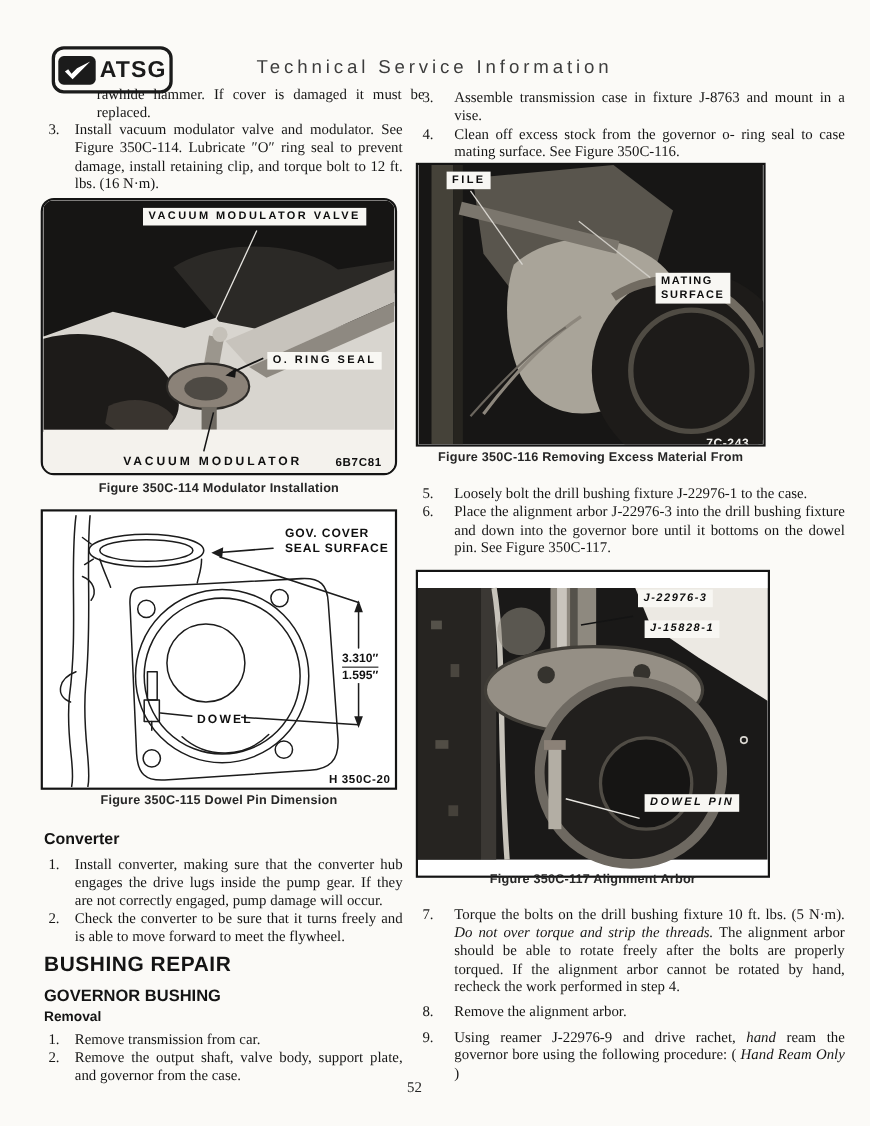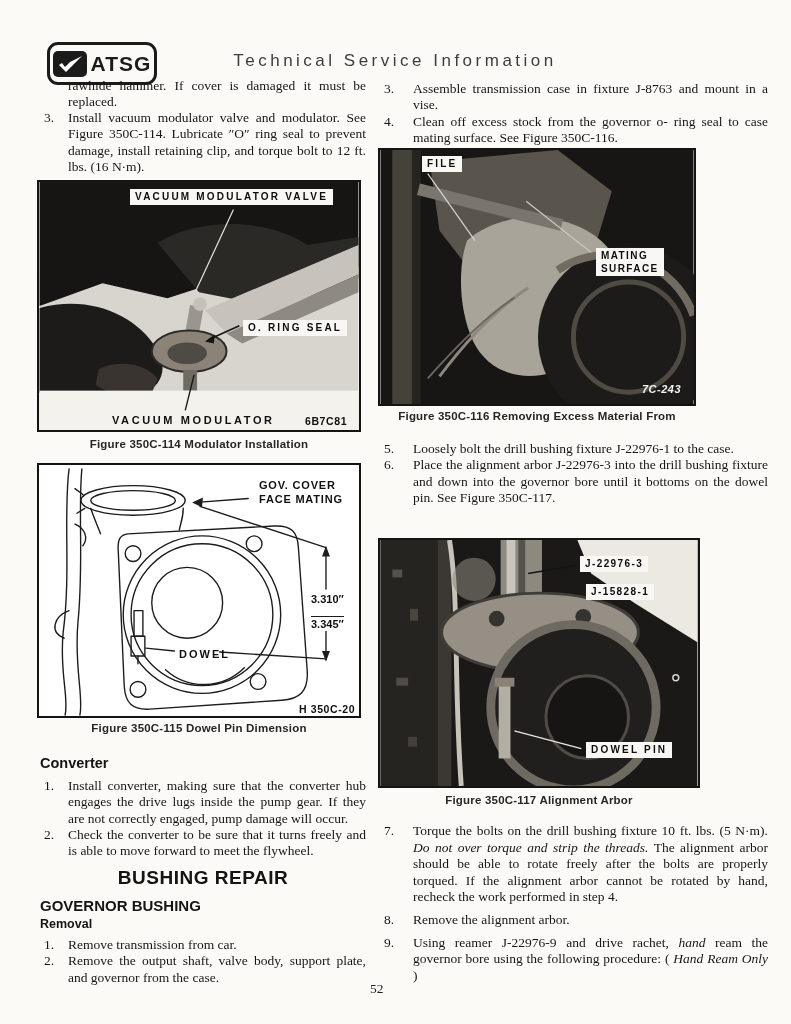--- a/index.html
+++ b/index.html
@@ -7,21 +7,21 @@
         font-family:"Liberation Serif",serif;color:#161616;}
   
   .logo{position:absolute;left:47px;top:42px;width:110px;height:43px;border:3px solid #1b1b1b;
         border-radius:11px;background:#fbfaf7;display:flex;align-items:center;justify-content:center;gap:4px;box-sizing:border-box;}
   .logo-mark{width:34px;height:26px;background:#1b1b1b;border-radius:5px;display:flex;align-items:center;justify-content:center;}
   .logo-text{font-family:"Liberation Sans",sans-serif;font-weight:800;font-size:21px;letter-spacing:1px;color:#1b1b1b;}
   .hdr-title{position:absolute;left:160px;top:51px;width:470px;text-align:center;
         font-family:"Liberation Sans",sans-serif;font-size:17px;font-weight:400;
         letter-spacing:3.5px;color:#3d3d3d;}
   
-  .para{position:absolute;font-size:13.5px;line-height:16.3px;text-align:justify;}
+  .para{position:absolute;font-size:13.5px;line-height:16.3px;text-align:justify;margin-left:20px;}
   .steps{position:absolute;font-size:13.5px;line-height:16.3px;}
   .step{display:flex;}
   .step .num{flex:0 0 24px;}
   .steps.rcol .step .num{flex:0 0 29px;}
   .step .txt{flex:1;text-align:justify;}
   .h-sans{position:absolute;font-family:"Liberation Sans",sans-serif;font-weight:700;color:#141414;}
   
   .figbox{position:absolute;border:2px solid #141414;background:#fff;overflow:hidden;box-sizing:border-box;}
   .figbox svg{display:block;width:100%;height:100%;}
   .caption{position:absolute;text-align:center;font-family:"Liberation Sans",sans-serif;
@@ -29,21 +29,21 @@
   .chip{position:absolute;background:#f8f7f3;color:#0d0d0d;font-family:"Liberation Sans",sans-serif;
         font-weight:700;font-size:10px;letter-spacing:2.2px;padding:2px 5px 1px;white-space:nowrap;line-height:1.25;}
   .chip.tight{letter-spacing:1.4px;}
   .photocode{position:absolute;color:#f4f3ef;font-family:"Liberation Sans",sans-serif;font-weight:800;
         font-size:11px;letter-spacing:.5px;white-space:nowrap;}
   .artlabel{position:absolute;color:#101010;font-family:"Liberation Sans",sans-serif;font-weight:700;
         font-size:11px;letter-spacing:1.6px;white-space:nowrap;background:transparent;}
   .artlabel.small{font-size:10.5px;letter-spacing:.6px;}
   .dim{position:absolute;display:flex;flex-direction:column;align-items:center;background:#fff;
         font-family:"Liberation Sans",sans-serif;font-weight:700;font-size:11px;color:#101010;padding:1px 2px;}
-  .dim .u{border-bottom:1.5px solid #1b1b1b;padding-bottom:11px;margin-bottom:1px;}
+  .dim .u{border-bottom:1.5px solid #1b1b1b;padding-bottom:1px;margin-bottom:1px;}
   .pagenum{position:absolute;font-size:13.5px;color:#222;}
 </style>
 </head>
 <body>
 
 <div class="page">
 
   <div class="logo">
     <span class="logo-mark">
       <svg width="26" height="20" viewBox="0 0 26 20">
@@ -56,21 +56,21 @@
 
   <div class="para" style="left:68px;top:78px;width:298px;">rawhide hammer. If cover is damaged it must be replaced.</div>
 
   <div class="steps" style="left:44px;top:110px;width:322px;">
     <div class="step">
       <span class="num">3.</span>
       <span class="txt">Install vacuum modulator valve and modulator. See Figure 350C-114. Lubricate ″O″ ring seal to prevent damage, install retaining clip, and torque bolt to 12 ft. lbs. (16 N·m).</span>
     </div>
   </div>
 
-  <div class="figbox" style="left:37px;top:180px;width:324px;height:252px;">
+  <div class="figbox" style="left:37px;top:180px;width:324px;height:252px;border-radius:12px;">
     <svg viewBox="0 0 324 252">
       <rect width="324" height="252" fill="#d8d5cf"></rect>
       <path d="M0,0 H324 V86 L260,112 L198,96 L130,118 L64,103 L0,126 Z" fill="#161514"></path>
       <path d="M120,62 C160,36 232,36 272,64 L324,56 V98 L242,128 L162,112 Z" fill="#2b2926"></path>
       <polygon points="168,130 324,64 324,94 190,154" fill="#c7c3bc"></polygon>
       <polygon points="190,154 324,94 324,112 206,164" fill="#8e8981"></polygon>
       <path d="M0,128 C52,114 98,136 118,168 C134,192 122,214 90,222 C52,231 16,222 0,214 Z" fill="#1d1b19"></path>
       <path d="M60,190 C84,179 110,186 120,200 L113,217 C92,223 70,216 57,206 Z" fill="#39342f"></path>
       <rect x="150" y="126" width="14" height="32" fill="#9b968d" transform="rotate(10 157 142)"></rect>
       <circle cx="163" cy="124" r="7" fill="#c5c1b9"></circle>
@@ -120,43 +120,43 @@
         <line x1="183" y1="190" x2="291" y2="197"></line>
         <line x1="291" y1="86" x2="291" y2="126"></line>
         <line x1="291" y1="158" x2="291" y2="196"></line>
         <line x1="212" y1="34" x2="160" y2="38"></line>
       </g>
       <polygon points="291,82 287,93 295,93" fill="#1c1c1c"></polygon>
       <polygon points="291,200 287,189 295,189" fill="#1c1c1c"></polygon>
       <polygon points="155,38 166,33 165,43" fill="#1c1c1c"></polygon>
     </svg>
     <span class="artlabel" style="left:220px;top:14px;letter-spacing:.8px;">GOV. COVER</span>
-    <span class="artlabel" style="left:220px;top:28px;letter-spacing:.8px;">FACE MATING</span>
+    <span class="artlabel" style="left:220px;top:28px;letter-spacing:.8px;">SEAL SURFACE</span>
     <div class="dim" style="left:270px;top:127px;">
       <span class="u">3.310″</span>
-      <span>3.345″</span>
+      <span>1.595″</span>
     </div>
     <span class="artlabel" style="left:140px;top:183px;letter-spacing:2px;">DOWEL</span>
     <span class="artlabel small" style="left:260px;top:238px;">H 350C-20</span>
   </div>
   <div class="caption" style="left:37px;top:721px;width:324px;">Figure 350C-115 Dowel Pin Dimension</div>
 
   <div class="h-sans" style="left:40px;top:755px;font-size:14.5px;">Converter</div>
   <div class="steps" style="left:44px;top:778px;width:322px;">
     <div class="step">
       <span class="num">1.</span>
       <span class="txt">Install converter, making sure that the converter hub engages the drive lugs inside the pump gear. If they are not correctly engaged, pump damage will occur.</span>
     </div>
     <div class="step">
       <span class="num">2.</span>
       <span class="txt">Check the converter to be sure that it turns freely and is able to move forward to meet the flywheel.</span>
     </div>
   </div>
 
-  <div class="h-sans" style="left:40px;top:867px;width:326px;text-align:center;font-size:19px;letter-spacing:.5px;">BUSHING REPAIR</div>
+  <div class="h-sans" style="left:40px;top:867px;width:326px;font-size:19px;letter-spacing:.5px;">BUSHING REPAIR</div>
   <div class="h-sans" style="left:40px;top:897px;font-size:15px;">GOVERNOR BUSHING</div>
   <div class="h-sans" style="left:40px;top:917px;font-size:12.5px;">Removal</div>
   <div class="steps" style="left:44px;top:937px;width:322px;">
     <div class="step">
       <span class="num">1.</span>
       <span class="txt">Remove transmission from car.</span>
     </div>
     <div class="step">
       <span class="num">2.</span>
       <span class="txt">Remove the output shaft, valve body, support plate, and governor from the case.</span>
@@ -186,43 +186,43 @@
       <circle cx="252" cy="190" r="92" fill="#1d1b19"></circle>
       <path d="M180,122 A92,92 0 0 1 318,168" stroke="#716b61" stroke-width="8" fill="none"></path>
       <circle cx="252" cy="190" r="56" fill="none" stroke="#4f4b43" stroke-width="5"></circle>
       <path d="M60,230 C90,190 120,160 150,140" stroke="#8d877d" stroke-width="3" fill="none"></path>
       <path d="M48,232 C80,196 108,168 136,150" stroke="#6b665e" stroke-width="2" fill="none"></path>
       <rect x="40" y="34" width="150" height="12" fill="#7b766d" transform="rotate(14 40 34)"></rect>
       <line x1="48" y1="24" x2="96" y2="92" stroke="#d9d6d0" stroke-width="1.2"></line>
       <line x1="214" y1="104" x2="148" y2="52" stroke="#cfccc5" stroke-width="1.2"></line>
       <path d="M232,104 c6,-6 14,-4 16,2 c-6,4 -12,4 -16,-2 Z" fill="#e6e4df"></path>
     </svg>
-    <span class="chip" style="left:42px;top:6px;">FILE</span>
+    <span class="chip" style="left:26px;top:6px;">FILE</span>
     <div class="chip tight" style="left:216px;top:98px;">
       <div>MATING</div>
       <div>SURFACE</div>
     </div>
-    <span class="photocode" style="left:262px;top:233px;font-style:italic;">7C-243</span>
+    <span class="photocode" style="left:262px;top:247px;">7C-243</span>
   </div>
   <div class="caption" style="left:378px;top:409px;width:318px;">
     <div>Figure 350C-116 Removing Excess Material From</div>
   </div>
 
   <div class="steps rcol" style="left:384px;top:441px;width:384px;">
     <div class="step">
       <span class="num">5.</span>
       <span class="txt">Loosely bolt the drill bushing fixture J-22976-1 to the case.</span>
     </div>
     <div class="step">
       <span class="num">6.</span>
       <span class="txt">Place the alignment arbor J-22976-3 into the drill bushing fixture and down into the governor bore until it bottoms on the dowel pin. See Figure 350C-117.</span>
     </div>
   </div>
 
-  <div class="figbox" style="left:378px;top:538px;width:322px;height:250px;">
+  <div class="figbox" style="left:378px;top:518px;width:322px;height:280px;font-style:italic;">
     <svg viewBox="0 0 322 250">
       <rect width="322" height="250" fill="#1a1918"></rect>
       <rect width="58" height="250" fill="#262421"></rect>
       <rect x="58" width="14" height="250" fill="#3b3834"></rect>
       <path d="M70,0 C80,60 74,140 82,250" stroke="#c7c3ba" stroke-width="5" fill="none"></path>
       <rect x="12" y="30" width="10" height="8" fill="#55524a"></rect>
       <rect x="30" y="70" width="8" height="12" fill="#4a463f"></rect>
       <rect x="16" y="140" width="12" height="8" fill="#514d45"></rect>
       <rect x="28" y="200" width="9" height="10" fill="#45413a"></rect>
       <polygon points="200,0 322,0 322,104 258,64 214,34" fill="#ece9e3"></polygon>

